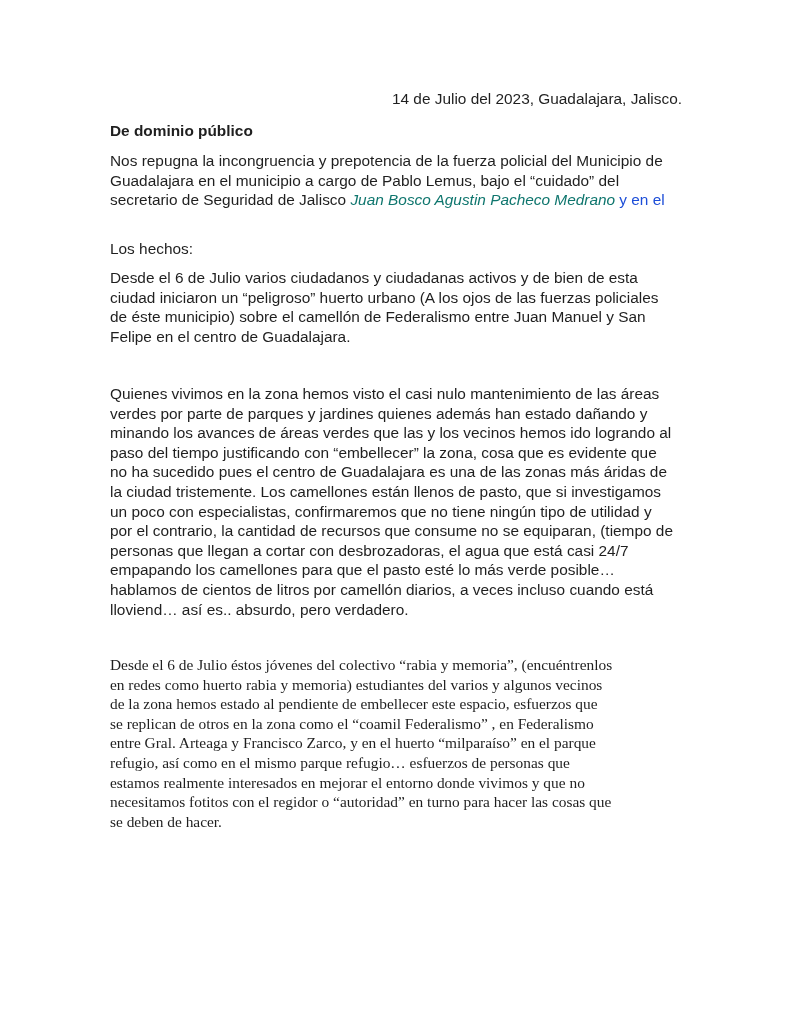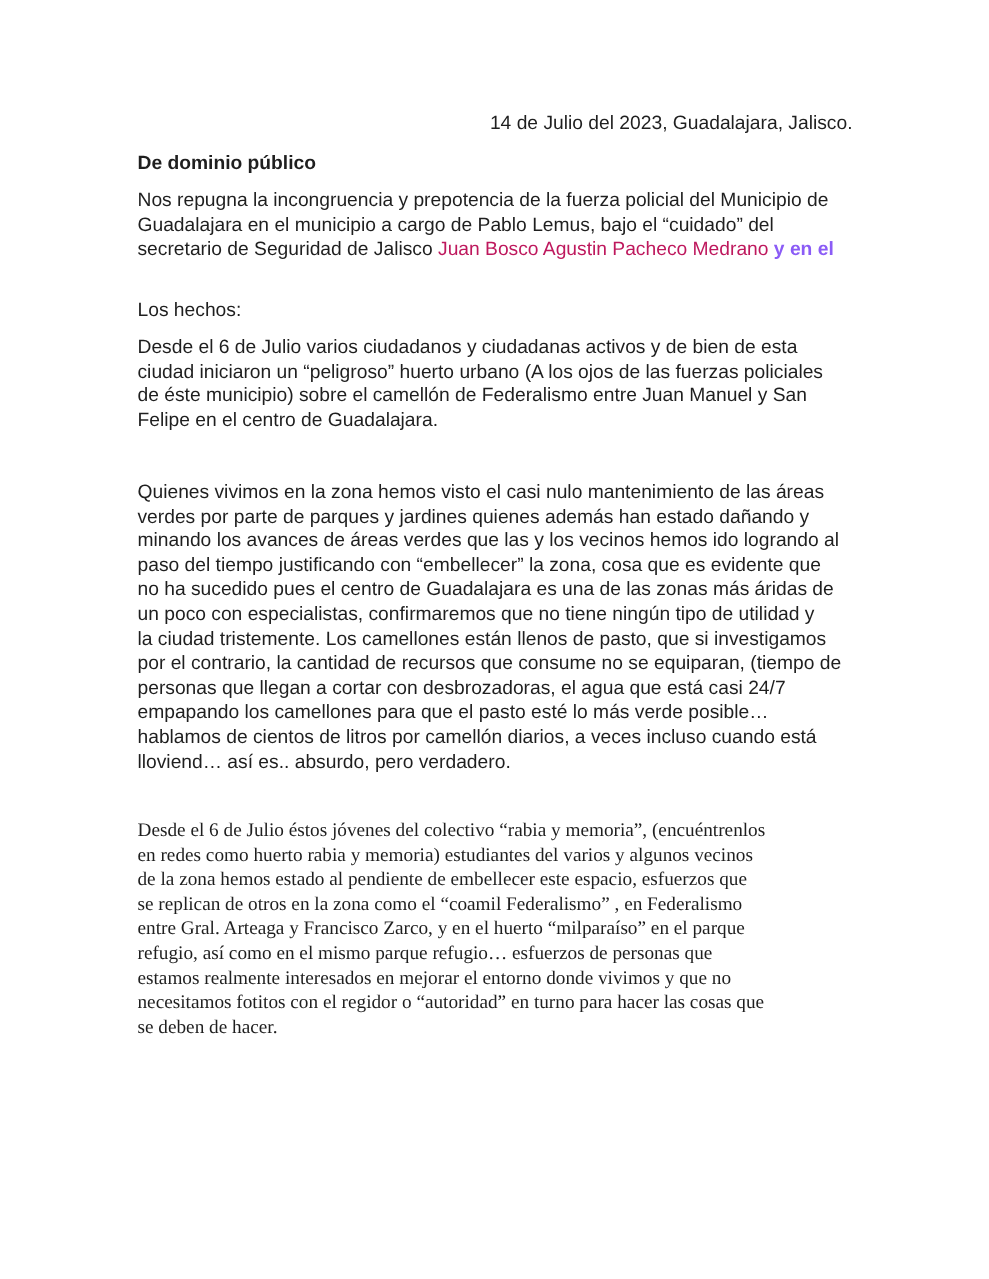--- a/index.html
+++ b/index.html
@@ -31,22 +31,22 @@
       text-align: right;
       white-space: nowrap;
     }
     .p {
       position: absolute;
       left: 0;
       width: 580px;
       margin: 0;
     }
     .line { display: block; white-space: nowrap; }
-    .navy { color: #be185d; }
-    .gray { color: #8b5cf6; font-weight: bold; }
+    .navy { color: #0f766e; font-style: italic; }
+    .gray { color: #1d4ed8; }
   </style>
 </head>
 <body>
 
 <div class="page">
 
   <div class="date">14 de Julio del 2023, Guadalajara, Jalisco.</div>
 
   <p class="p" style="top:121px;font-weight:bold;">De dominio público</p>
 
@@ -64,22 +64,22 @@
     <span class="line">de éste municipio) sobre el camellón de Federalismo entre Juan Manuel y San</span>
     <span class="line">Felipe en el centro de Guadalajara.</span>
   </p>
 
   <p class="p" style="top:384px;">
     <span class="line">Quienes vivimos en la zona hemos visto el casi nulo mantenimiento de las áreas</span>
     <span class="line">verdes por parte de parques y jardines quienes además han estado dañando y</span>
     <span class="line">minando los avances de áreas verdes que las y los vecinos hemos ido logrando al</span>
     <span class="line">paso del tiempo justificando con “embellecer” la zona, cosa que es evidente que</span>
     <span class="line">no ha sucedido pues el centro de Guadalajara es una de las zonas más áridas de</span>
+    <span class="line">la ciudad tristemente. Los camellones están llenos de pasto, que si investigamos</span>
     <span class="line">un poco con especialistas, confirmaremos que no tiene ningún tipo de utilidad y</span>
-    <span class="line">la ciudad tristemente. Los camellones están llenos de pasto, que si investigamos</span>
     <span class="line">por el contrario, la cantidad de recursos que consume no se equiparan, (tiempo de</span>
     <span class="line">personas que llegan a cortar con desbrozadoras, el agua que está casi 24/7</span>
     <span class="line">empapando los camellones para que el pasto esté lo más verde posible…</span>
     <span class="line">hablamos de cientos de litros por camellón diarios, a veces incluso cuando está</span>
     <span class="line">lloviend… así es.. absurdo, pero verdadero.</span>
   </p>
 
   <p class="p" style="top:655px;font-family:Liberation Serif, serif;">
     <span class="line">Desde el 6 de Julio éstos jóvenes del colectivo “rabia y memoria”, (encuéntrenlos</span>
     <span class="line">en redes como huerto rabia y memoria) estudiantes del varios y algunos vecinos</span>

